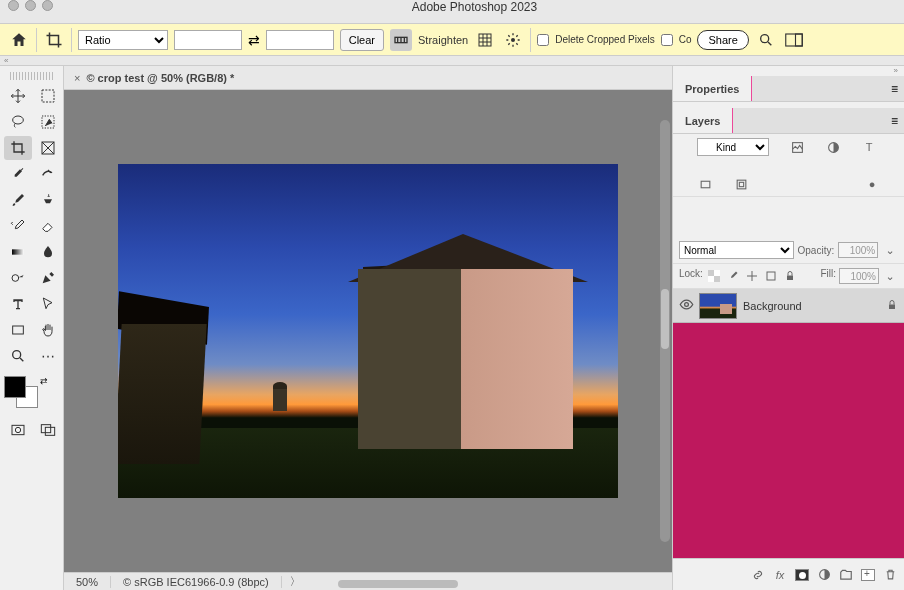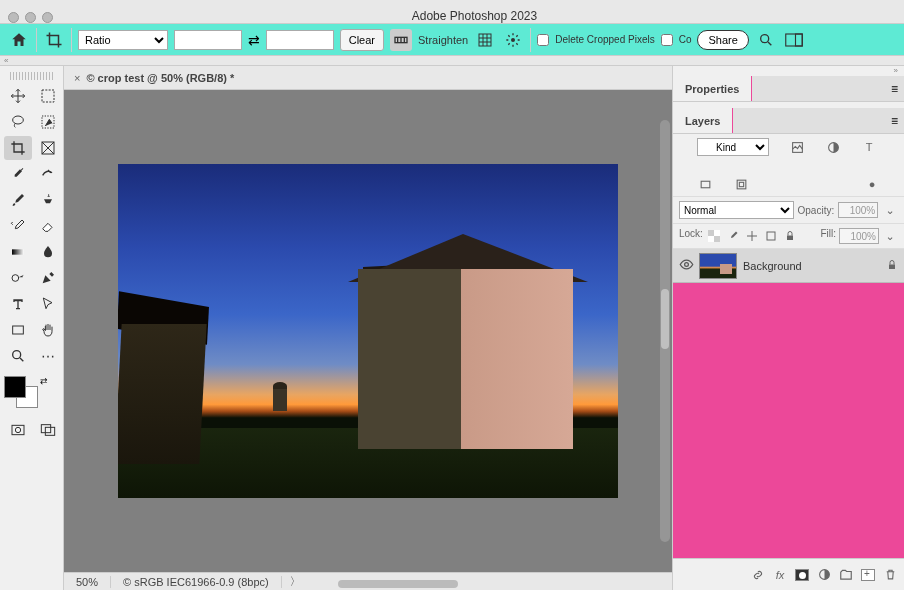--- a/index.html
+++ b/index.html
@@ -1,21 +1,21 @@
 <!DOCTYPE html>
 <html><head>
 <meta charset="utf-8">
 <style>
 * { margin: 0; padding: 0; box-sizing: border-box; font-family: -apple-system, "Segoe UI", sans-serif; font-size: 11px; }
 body { width: 904px; height: 590px; background: #f0f0f0; overflow: hidden; position: relative; }
-.titlebar { height: 24px; background: #e8e8e8; display: flex; align-items: flex-end; padding: 0 8px; border-bottom: 1px solid #ccc; }
+.titlebar { height: 24px; background: #e8e8e8; display: flex; align-items: flex-start; padding: 0 8px; border-bottom: 1px solid #ccc; }
 .traffic { display: flex; gap: 6px; }
 .dot { width: 11px; height: 11px; border-radius: 50%; background: #bbb; border: 1px solid #999; }
 .title { flex: 1; text-align: center; font-weight: 500; font-size: 12px; color: #333; }
-.optionsbar { height: 32px; background: #5eead4; display: flex; align-items: center; padding: 0 8px; gap: 6px; border-bottom: 1px solid #ccc; }
+.optionsbar { height: 32px; background: #fef9c3; display: flex; align-items: center; padding: 0 8px; gap: 6px; border-bottom: 1px solid #ccc; }
 .home-icon, .tool-icon { width: 22px; height: 22px; display: flex; align-items: center; justify-content: center; font-size: 16px; }
 .sep { width: 1px; height: 24px; background: #ccc; }
 select.ratio { border: 1px solid #aaa; background: #fff; height: 20px; width: 90px; font-size: 11px; padding: 0 2px; }
 input.numfield { border: 1px solid #aaa; background: #fff; height: 20px; width: 68px; }
 .swap { font-size: 14px; cursor: pointer; }
 button.clear { border: 1px solid #aaa; background: #f5f5f5; height: 22px; padding: 0 8px; border-radius: 3px; cursor: pointer; }
 .opt-icon { width: 22px; height: 22px; display: flex; align-items: center; justify-content: center; font-size: 14px; cursor: pointer; }
 .straighten-lbl { font-size: 11px; color: #333; }
 input[type=checkbox] { width: 12px; height: 12px; }
 .opt-txt { font-size: 10px; color: #333; }
@@ -58,27 +58,27 @@
 .panel-tab-row { display: flex; border-bottom: 1px solid #ccc; background: #e0e0e0; height: 26px; align-items: center; }
 .panel-tab { padding: 0 12px; height: 100%; display: flex; align-items: center; font-weight: 600; font-size: 11px; color: #444; background: #e8e8e8; border-right: 1px solid #ec4899; cursor: pointer; }
 .panel-tab.active { background: #f0f0f0; }
 .panel-menu { margin-left: auto; padding: 0 6px; font-size: 12px; cursor: pointer; }
 .prop-body { height: 6px; }
 .layers-ctrl { padding: 4px 24px; display: flex; align-items: center; gap: 20px; flex-wrap: wrap; border-bottom: 1px solid #ddd; }
 .kind-sel { border: 1px solid #aaa; background: #fff; height: 18px; width: 72px; font-size: 10px; padding-left: 14px; position: relative; }
 .kind-wrap { position: relative; }
 .kind-wrap::before { content: "🔍"; position: absolute; left: 3px; top: 2px; font-size: 9px; }
 .filter-icon { width: 16px; height: 16px; display: flex; align-items: center; justify-content: center; font-size: 11px; color: #666; cursor: pointer; }
-.blend-row { display: flex; align-items: center; gap: 4px; padding: 4px 6px; border-bottom: 1px solid #ddd; }
+.blend-row { display: flex; align-items: center; gap: 4px; padding: 4px 6px; border-bottom: 1px solid #ddd; margin-top: 40px; }
 .blend-sel { border: 1px solid #aaa; background: #fff; height: 18px; width: 116px; font-size: 10px; }
 .lbl-sm { font-size: 10px; color: #666; }
 .pct-inp { border: 1px solid #aaa; background: #f5f5f5; height: 16px; width: 40px; font-size: 10px; color: #999; text-align: right; padding-right: 2px; }
 .lock-row { display: flex; align-items: flex-start; gap: 3px; padding: 4px 6px; border-bottom: 1px solid #ddd; }
 .lock-icon { width: 16px; height: 16px; display: flex; align-items: center; justify-content: center; font-size: 10px; color: #666; cursor: pointer; }
-.layer-list { flex: 1; background: #ec4899; overflow: auto; }
+.layer-list { flex: 1; background: #be185d; overflow: auto; }
 .layer-row { display: flex; align-items: center; height: 34px; background: #d8d8d8; border-bottom: 1px solid #bbb; padding: 0 6px; gap: 6px; }
 .eye { width: 14px; font-size: 13px; cursor: pointer; color: #555; }
 .thumb { width: 38px; height: 26px; background: linear-gradient(to bottom,#2b4aad 50%,#ff9a3a 58%,#1a250e 62%); border: 1px solid #888; position: relative; }
 .thumb::after { content:""; position:absolute; right:4px; top:10px; width:12px; height:10px; background:#c99a87; }
 .layer-name { flex: 1; font-size: 11px; color: #333; }
 .lock-ind { font-size: 11px; color: #666; }
 .layer-footer { height: 32px; border-top: 1px solid #ccc; display: flex; align-items: center; justify-content: flex-end; gap: 6px; padding: 0 6px; }
 .lf-icon { width: 16px; height: 16px; display: flex; align-items: center; justify-content: center; font-size: 12px; color: #666; cursor: pointer; }
 .icon-box { border: 1px solid #888; width: 14px; height: 12px; position: relative; background: #fff; }
 .icon-mask { background: #333; }

